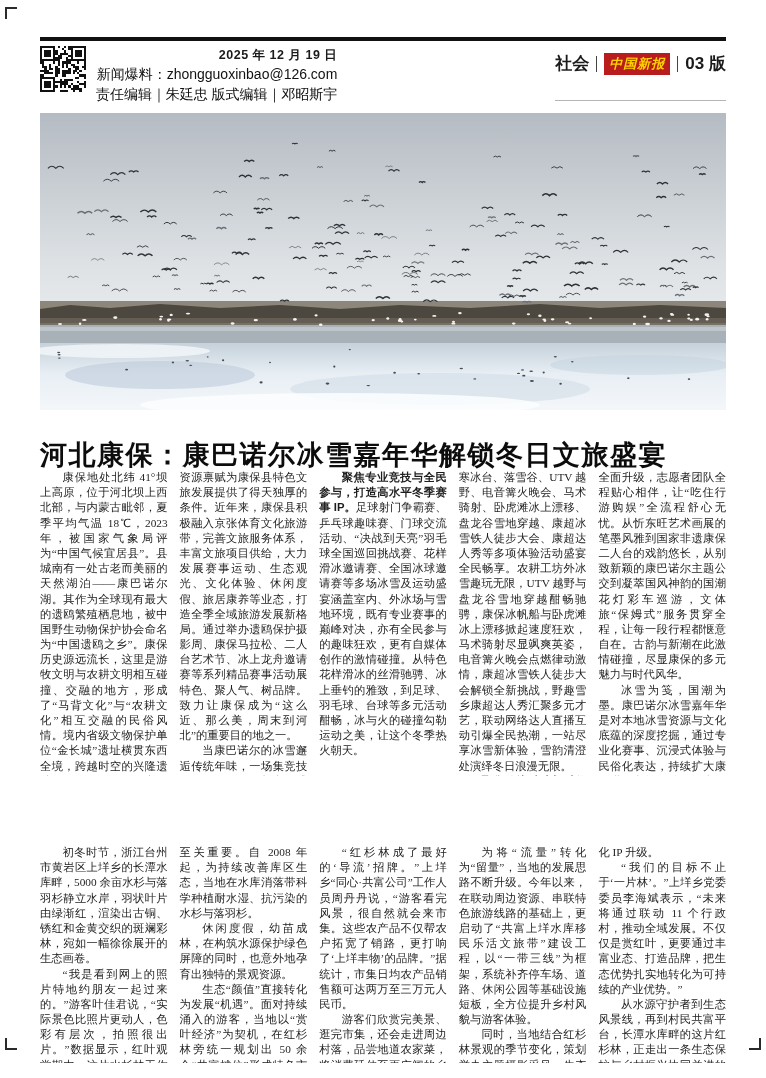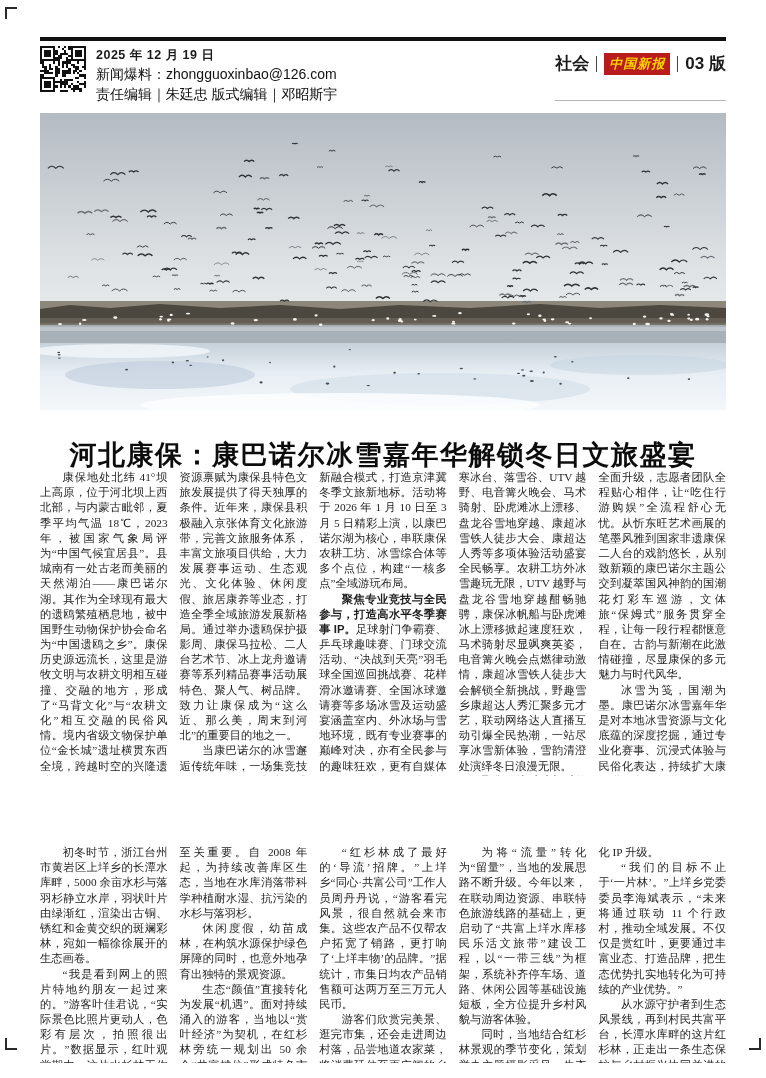--- a/index.html
+++ b/index.html
@@ -10,35 +10,35 @@
   
   .crop{position:absolute;width:10px;height:10px;}
   .crop.tl{left:5px;top:7px;border-left:2px solid #2a2a2a;border-top:2px solid #2a2a2a;}
   .crop.bl{left:5px;bottom:28px;border-left:2px solid #2a2a2a;border-bottom:2px solid #2a2a2a;}
   .crop.br{right:5px;bottom:28px;border-right:2px solid #2a2a2a;border-bottom:2px solid #2a2a2a;}
 
   
   .top-rule{position:absolute;left:40px;right:40px;top:37px;height:4px;background:#111;}
   .header{position:absolute;left:40px;right:40px;top:46px;height:50px;display:flex;align-items:flex-start;}
   .qr{width:46px;height:46px;margin-right:10px;flex:0 0 auto;}
-  .hmeta{display:flex;flex-direction:column;gap:2px;padding-top:1px;}
+  .hmeta{display:flex;flex-direction:column;gap:2px;padding-top:1px;text-align:right;}
   .hdate{font-size:12.5px;font-weight:bold;letter-spacing:.5px;}
   .hsmall{font-size:14px;font-weight:normal;color:#111;}
   .sectioninfo{margin-left:auto;display:flex;align-items:center;gap:7px;
                font-size:17px;font-weight:bold;padding:6px 0 25px 0;border-bottom:1px solid #b5b5b5;}
   .vbar{width:1px;height:16px;background:#444;}
   .masthead{background:#e8380d;color:#ffd400;font-size:13px;font-weight:bold;
             padding:2px 5px;letter-spacing:1px;font-style:italic;}
 
   
   .photo{position:absolute;left:40px;right:40px;top:113px;height:297px;overflow:hidden;background:#cfd4d8;}
   .photo svg{display:block;width:100%;height:100%;}
 
   
-  .a-title{position:absolute;left:40px;right:40px;text-align:center;
+  .a-title{position:absolute;left:40px;right:40px;
            font-weight:900;color:#0c0c0c;font-size:27px;letter-spacing:1.5px;line-height:1.1;
            font-family:"Liberation Sans",sans-serif;}
   #title1{top:423px;}
   #title2{top:797px;}
 
   
   .cols{position:absolute;left:40px;right:40px;display:flex;gap:12px;overflow:hidden;}
   #cols1{top:470px;height:306px;}
   #cols2{top:845px;height:218px;}
   .col{flex:1 1 0;min-width:0;font-family:"Liberation Serif",serif;
@@ -503,21 +503,20 @@
   <h1 class="a-title" id="title1">河北康保：康巴诺尔冰雪嘉年华解锁冬日文旅盛宴</h1>
   <div class="cols" id="cols1">
       <div class="col">
         <p>康保地处北纬 41°坝上高原，位于河北坝上西北部，与内蒙古毗邻，夏季平均气温 18℃，2023 年，被国家气象局评为“中国气候宜居县”。县城南有一处古老而美丽的天然湖泊——康巴诺尔湖。其作为全球现有最大的遗鸥繁殖栖息地，被中国野生动物保护协会命名为“中国遗鸥之乡”。康保历史源远流长，这里是游牧文明与农耕文明相互碰撞、交融的地方，形成了“马背文化”与“农耕文化”相互交融的民俗风情。境内省级文物保护单位“金长城”遗址横贯东西全境，跨越时空的兴隆遗址距今已有万年，“康保二人台”更是被国务院列入首批国家非物质文化遗产保护名录，康保县也被誉为“中国民间文化艺术之乡”“中国二人台艺术之乡”。</p>
       </div>
       <div class="col">
         <p class="cont">资源禀赋为康保县特色文旅发展提供了得天独厚的条件。近年来，康保县积极融入京张体育文化旅游带，完善文旅服务体系，丰富文旅项目供给，大力发展赛事运动、生态观光、文化体验、休闲度假、旅居康养等业态，打造全季全域旅游发展新格局。通过举办遗鸥保护摄影周、康保马拉松、二人台艺术节、冰上龙舟邀请赛等系列精品赛事活动展特色、聚人气、树品牌。致力让康保成为“这么近、那么美，周末到河北”的重要目的地之一。</p>
         <p>当康巴诺尔的冰雪邂逅传统年味，一场集竞技狂欢、沉浸体验与文化盛宴于一体的冬日盛会即将绽放。为深入贯彻国家“十五五”规划文体旅融合发展部署，激活冰雪生态与民俗文化资源，张家口市康保县重磅推出康巴诺尔“冰雪嘉年华·红火过大年”系列活动，以“冰雪＋国潮＋民俗”的创</p>
       </div>
       <div class="col">
-        <p class="cont">新融合模式，打造京津冀冬季文旅新地标。活动将于 2026 年 1 月 10 日至 3 月 5 日精彩上演，以康巴诺尔湖为核心，串联康保农耕工坊、冰雪综合体等多个点位，构建“一核多点”全域游玩布局。</p>
         <p><b>聚焦专业竞技与全民参与，打造高水平冬季赛事 IP。</b>足球射门争霸赛、乒乓球趣味赛、门球交流活动、“决战到天亮”羽毛球全国巡回挑战赛、花样滑冰邀请赛、全国冰球邀请赛等多场冰雪及运动盛宴涵盖室内、外冰场与雪地环境，既有专业赛事的巅峰对决，亦有全民参与的趣味狂欢，更有自媒体创作的激情碰撞。从特色花样滑冰的丝滑驰骋、冰上垂钓的雅致，到足球、羽毛球、台球等多元活动酣畅，冰与火的碰撞勾勒运动之美，让这个冬季热火朝天。</p>
       </div>
       <div class="col">
         <p class="cont">寒冰台、落雪谷、UTV 越野、电音篝火晚会、马术骑射、卧虎滩冰上漂移、盘龙谷雪地穿越、康超冰雪铁人徒步大会、康超达人秀等多项体验活动盛宴全民畅享。农耕工坊外冰雪趣玩无限，UTV 越野与盘龙谷雪地穿越酣畅驰骋，康保冰帆船与卧虎滩冰上漂移掀起速度狂欢，马术骑射尽显飒爽英姿，电音篝火晚会点燃律动激情，康超冰雪铁人徒步大会解锁全新挑战，野趣雪乡康超达人秀汇聚多元才艺，联动网络达人直播互动引爆全民热潮，一站尽享冰雪新体验，雪韵清澄处演绎冬日浪漫无限。</p>
         <p><b>聚焦传统精粹与时代文创，铸就古韵新风的国潮文化 IP。</b>游客中心实现票务、导览、文创展示与产品销售的一体化整合，购物区网罗本地特色好物，莜面坊、艾草铺、梅花阁等特色功能区，带来沉浸式农耕文化新体验。餐饮食宿服务</p>
       </div>
       <div class="col">
         <p class="cont">全面升级，志愿者团队全程贴心相伴，让“吃住行游购娱”全流程舒心无忧。从忻东旺艺术画展的笔墨风雅到国家非遗康保二人台的戏韵悠长，从别致新颖的康巴诺尔主题公交到凝萃国风神韵的国潮花灯彩车巡游，文体旅“保姆式”服务贯穿全程，让每一段行程都惬意自在。古韵与新潮在此激情碰撞，尽显康保的多元魅力与时代风华。</p>
         <p>冰雪为笺，国潮为墨。康巴诺尔冰雪嘉年华是对本地冰雪资源与文化底蕴的深度挖掘，通过专业化赛事、沉浸式体验与民俗化表达，持续扩大康巴诺尔文旅品牌影响力，推动文体旅融合高质量发展。</p>
       </div>

